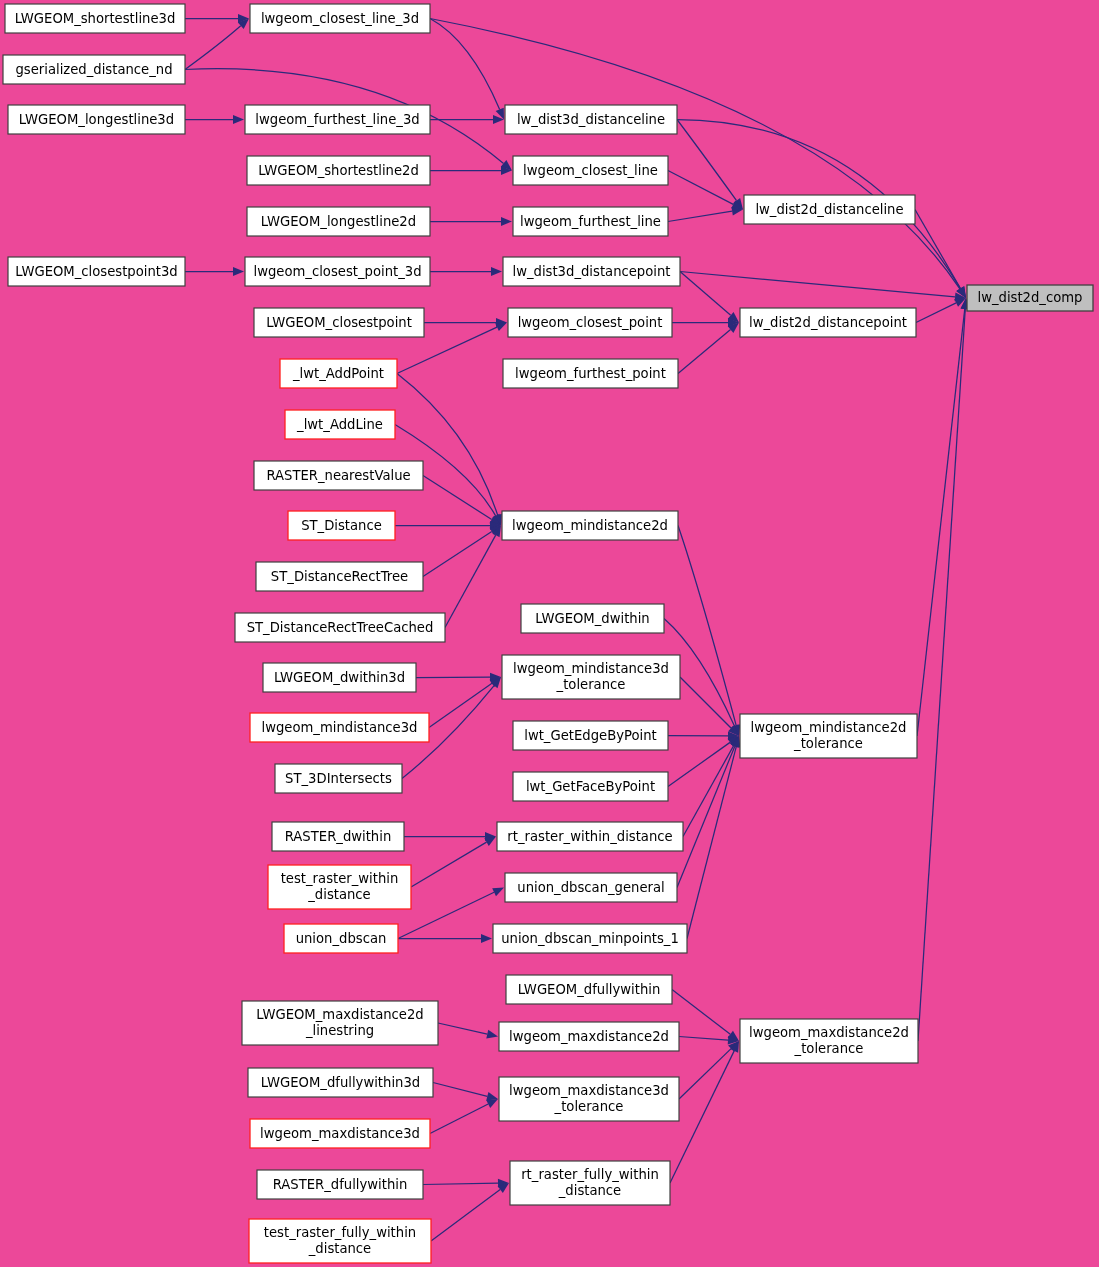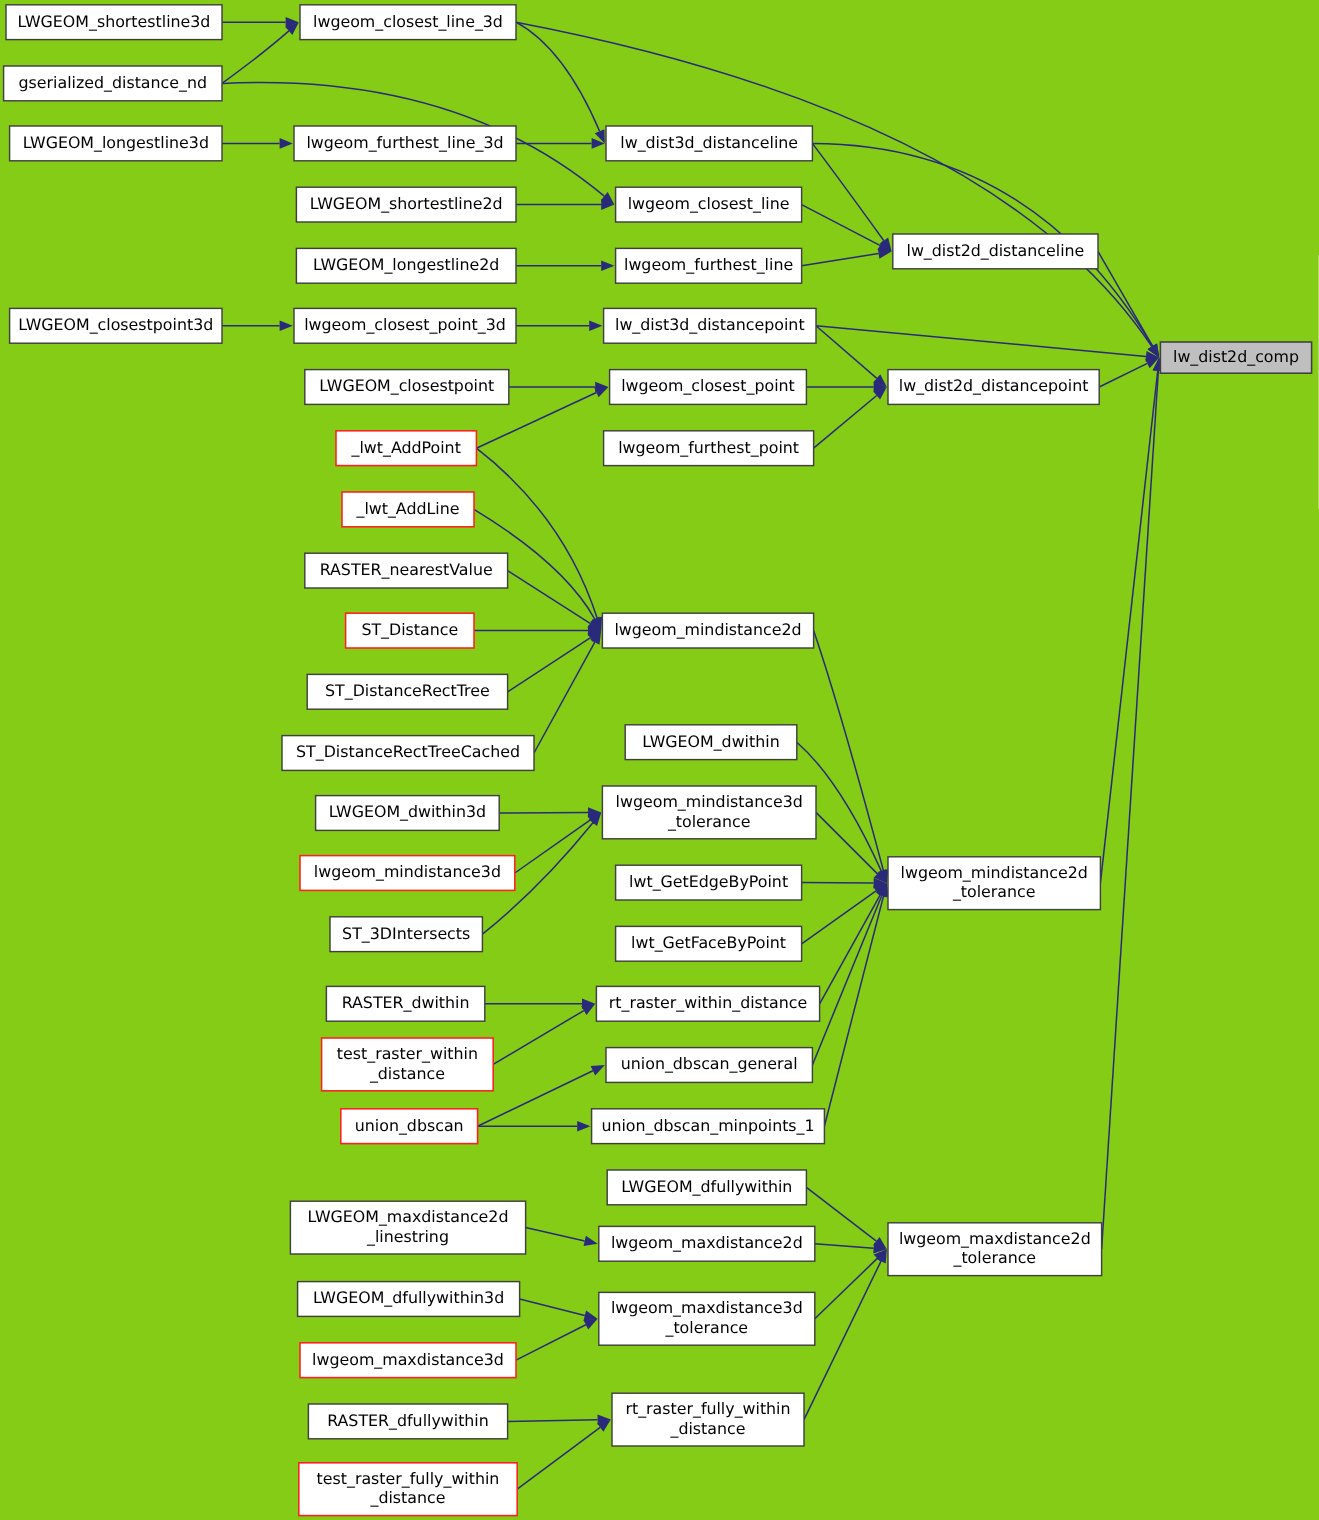--- a/index.html
+++ b/index.html
@@ -4,21 +4,21 @@
 <style>
   html, body {
     margin: 0;
     padding: 0;
     background: #ffffff;
   }
   #canvas-wrap {
     position: relative;
     width: 1099px;
     height: 1267px;
-    background: #84cc16;
+    background: #ec4899;
     overflow: hidden;
   }
   svg.graph {
     display: block;
     width: 1099px;
     height: 1267px;
     font-family: "DejaVu Sans", "Liberation Sans", sans-serif;
   }
   .node-rect {
     fill: #ffffff;

